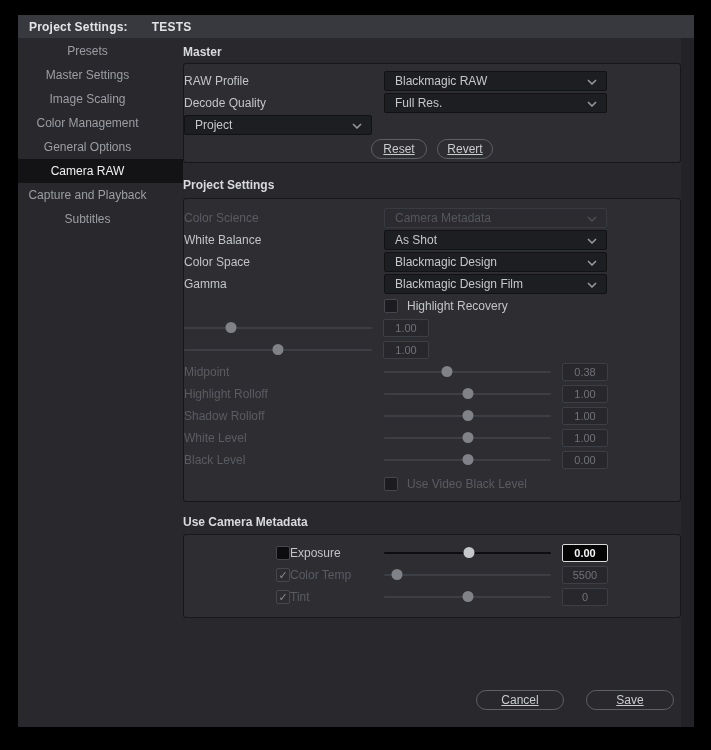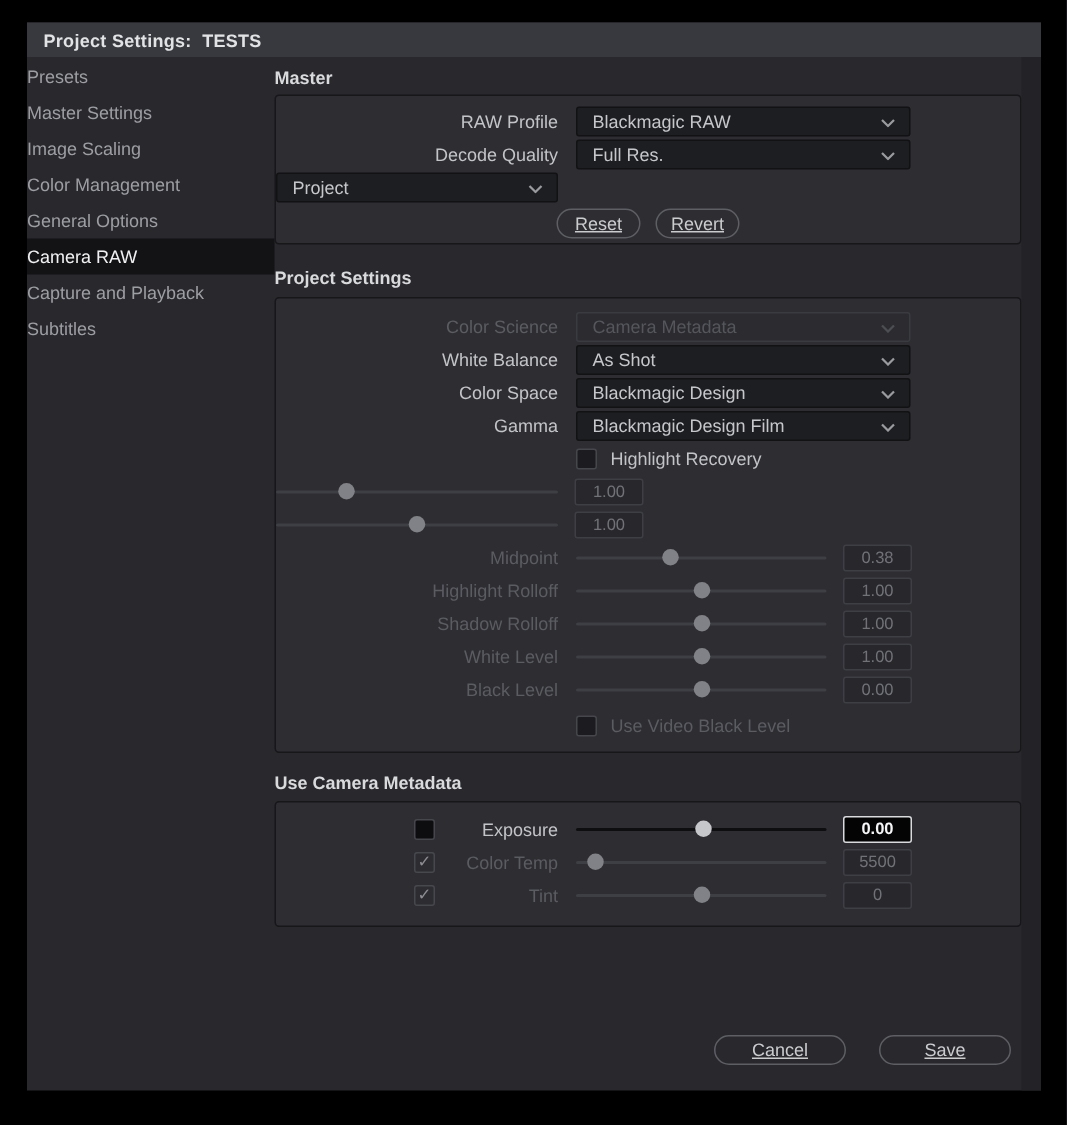--- a/index.html
+++ b/index.html
@@ -15,39 +15,39 @@
     left: 18px; top: 15px;
     width: 676px; height: 712px;
     background: #28282d;
   }
   .titlebar {
     height: 23px;
     background: #38393e;
     display: flex;
     align-items: center;
     padding-left: 11px;
-    gap: 7px;
+    gap: 24px;
   }
   .titlebar span {
     color: #e2e3e5;
     font-size: 12px;
     font-weight: bold;
     letter-spacing: 0.2px;
   }
   .dialog-body {
     position: absolute;
     top: 23px; left: 0; right: 0; bottom: 0;
     display: flex;
   }
   
   .sidebar { width: 165px; flex: none; padding-top: 1px; }
   .side-item {
     height: 24px;
     line-height: 24px;
-    text-align: left;
+    text-align: center;
     padding-right: 26px;
     font-size: 12px;
     color: #9d9ea3;
     cursor: default;
   }
   .side-item.selected {
     background: #131316;
     color: #f1f1f3;
   }
   
@@ -86,21 +86,21 @@
     grid-template-columns: 188px 167px 46px auto;
     column-gap: 12px;
     height: 20px;
     margin-bottom: 2px;
     align-items: center;
   }
   .row-slider .valbox { margin-left: -1px; }
   .flabel {
     font-size: 12px;
     color: #c3c4c7;
-    text-align: right;
+    text-align: left;
     white-space: nowrap;
   }
   .flabel.dim, .dim > .flabel { color: #5b5c62; }
 
   
   .dropdown {
     position: relative;
     height: 20px;
     background: #1d1e21;
     border: 1px solid #121215;

